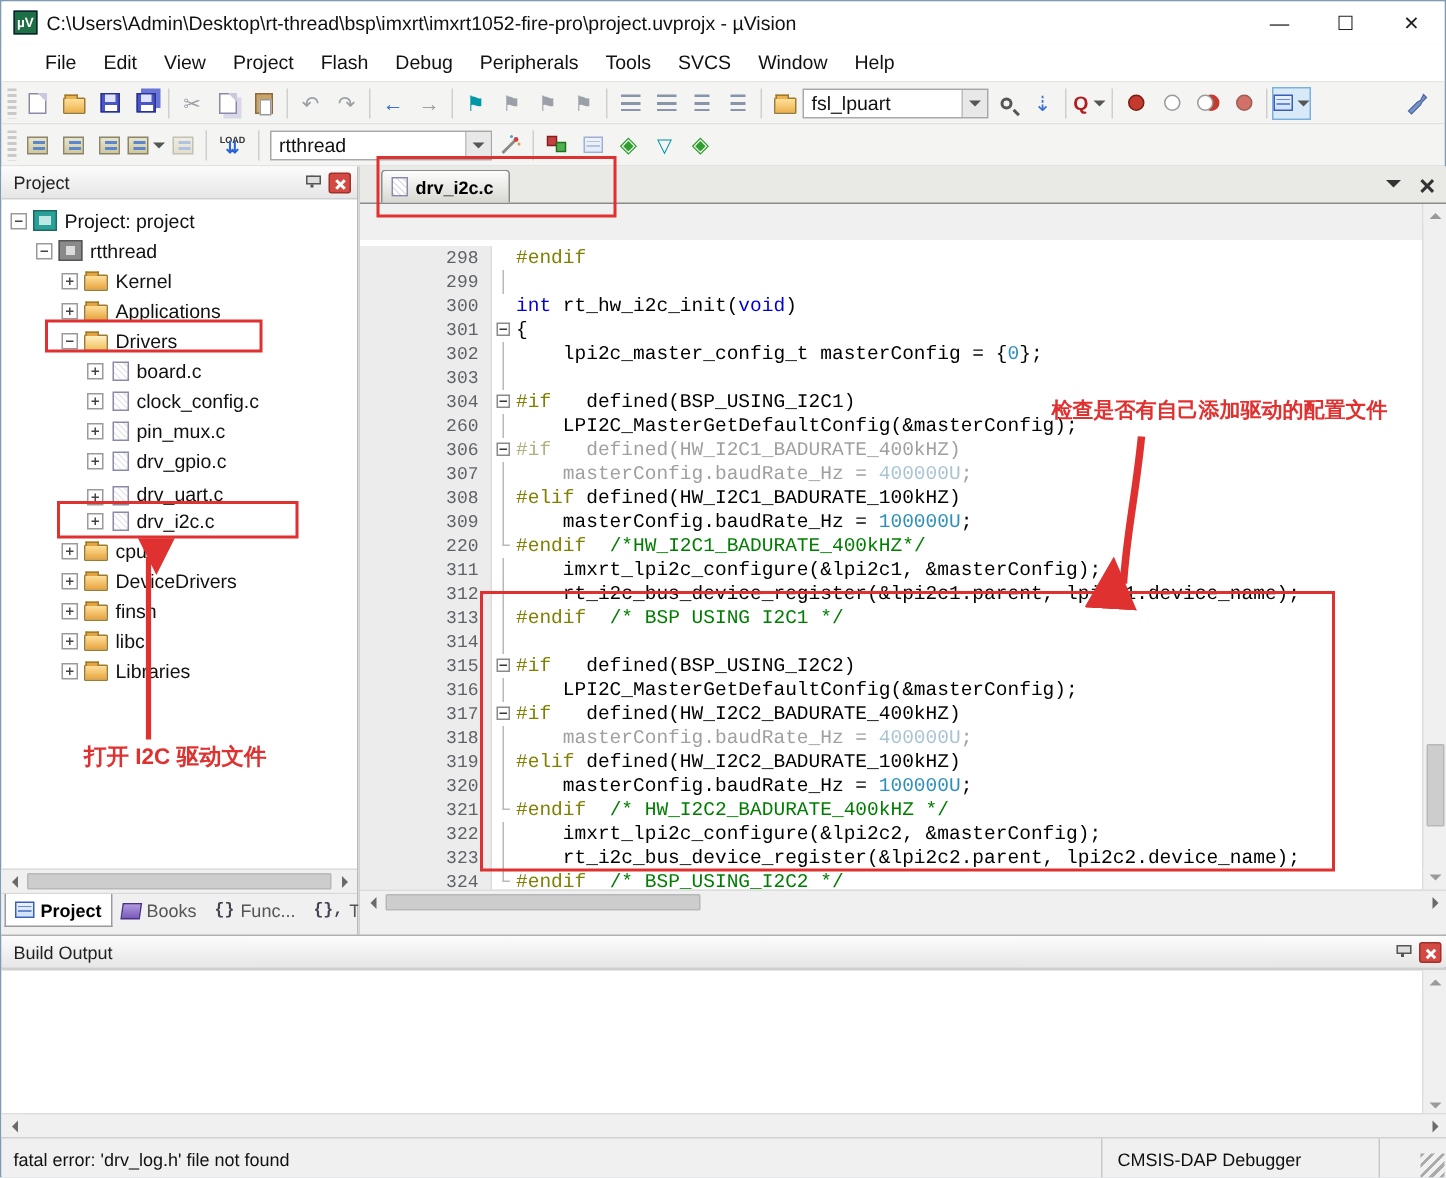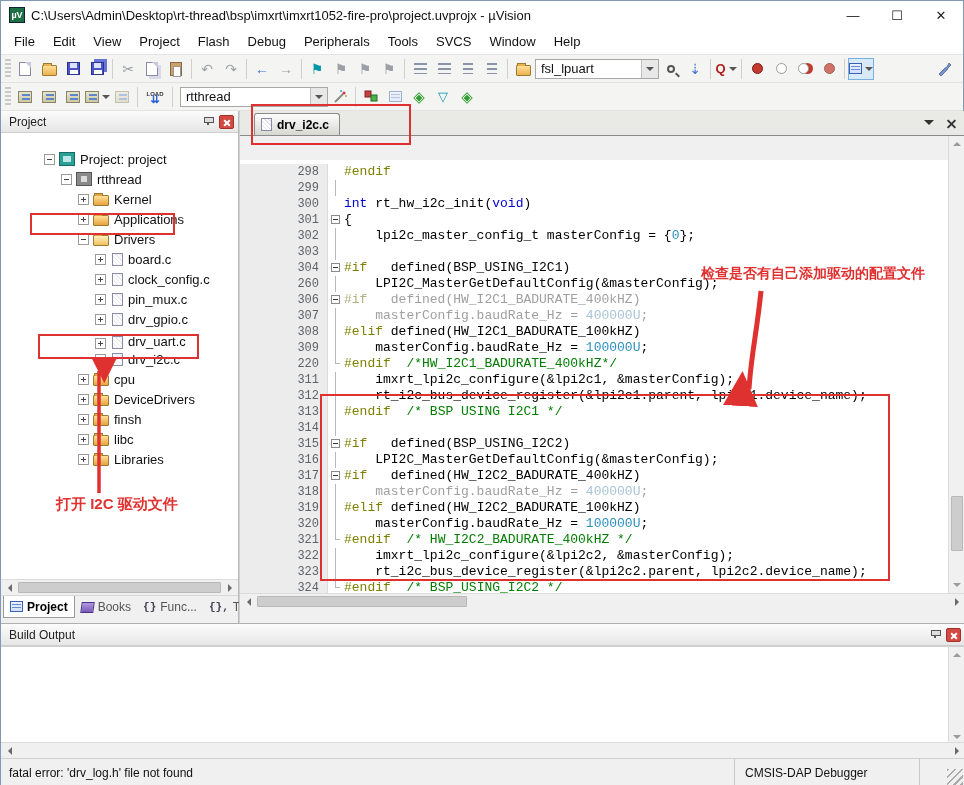--- a/index.html
+++ b/index.html
@@ -9,21 +9,21 @@
 
   
   #titlebar { height:28px; background:#fff; display:flex; align-items:center; }
   #appicon { width:16px; height:16px; margin:0 6px 0 8px; background:#1e6e46; border:1px solid #123; color:#fff;
     font:bold 9px "Liberation Sans",sans-serif; display:flex; align-items:center; justify-content:center; }
   #title { font-size:13px; color:#111; flex:1; white-space:nowrap; overflow:hidden; }
   .wbtn { width:44px; height:27px; display:flex; align-items:center; justify-content:center;
     font-size:13px; color:#222; }
 
   
-  #menubar { height:26px; background:#fff; border-bottom:1px solid #e4e4e4; display:flex; align-items:center; padding-left:4px; }
+  #menubar { height:26px; background:#fff; border-bottom:1px solid #e4e4e4; display:flex; align-items:center; padding-left:20px; }
   .menu-item { padding:4px 9px; font-size:13px; color:#111; }
 
   
   .toolbar { height:28px; background:#f4f4f2; display:flex; align-items:center; padding-left:2px; border-bottom:1px solid #e2e2e0; }
   .drag { width:6px; height:20px; margin:0 2px;
      background:repeating-linear-gradient(to bottom,#c9c9c9 0 2px,transparent 2px 4px); }
   .tbtn { min-width:24px; height:22px; display:flex; align-items:center; justify-content:center; position:relative; }
   .sep { width:1px; height:20px; background:#cfcfcd; margin:0 3px; }
   .g { color:#9aa0a6; } .blue { color:#3a6fd8; } .teal { color:#0097a7; }
   .glyph { font-size:14px; line-height:1; }
@@ -68,22 +68,22 @@
   .panel-head { height:22px; background:linear-gradient(#fcfcfc,#e6e6e6); border-bottom:1px solid #cfcfcf;
      display:flex; align-items:center; padding:0 4px 0 8px; font-size:12px; color:#222; }
   .panel-head .spacer { flex:1; }
   .pin { width:14px; height:14px; position:relative; margin-right:4px; }
   .pin::before { content:""; position:absolute; left:6px; top:2px; width:2px; height:8px; background:#555; }
   .pin::after { content:""; position:absolute; left:3px; top:2px; width:8px; height:4px; border:1px solid #555; background:#ddd; }
   .xbtn { width:15px; height:14px; background:#d24a43; border:1px solid #a03028; border-radius:2px; position:relative; }
   .xbtn::before,.xbtn::after { content:""; position:absolute; left:3px; top:6px; width:8px; height:2px; background:#fff; }
   .xbtn::before { transform:rotate(45deg); } .xbtn::after { transform:rotate(-45deg); }
 
-  #tree { flex:1; overflow:hidden; position:relative; padding-top:16px;
-     background-image:repeating-linear-gradient(to right, transparent 0 0);margin-left:37px; }
+  #tree { flex:1; overflow:hidden; position:relative; padding-top:4px;
+     background-image:repeating-linear-gradient(to right, transparent 0 0); }
   .trow { height:20px; display:flex; align-items:center; font-size:13px; color:#111; white-space:nowrap; }
   .exp { width:11px; height:11px; border:1px solid #9a9a9a; background:#fff; margin-right:4px;
      position:relative; flex:none; }
   .exp::before { content:""; position:absolute; left:2px; top:4px; width:5px; height:1px; background:#444; }
   .exp.plus::after { content:""; position:absolute; left:4px; top:2px; width:1px; height:5px; background:#444; }
   .ti { width:16px; height:14px; margin-right:5px; flex:none; position:relative; }
   .ti.folder,.ti.folder-open { background:linear-gradient(#ffe09a,#e8a33d); border:1px solid #9c7c33; height:11px; margin-top:2px; border-radius:1px; }
   .ti.folder::before,.ti.folder-open::before { content:""; position:absolute; top:-3px; left:0; width:7px; height:2px; background:#e8a33d; border:1px solid #9c7c33; border-bottom:none; }
   .ti.folder-open { background:linear-gradient(#fff0c0,#f0c060); }
   .ti.file { width:11px; height:13px; background:#fff; border:1px solid #8a8aa8; margin-left:2px;

